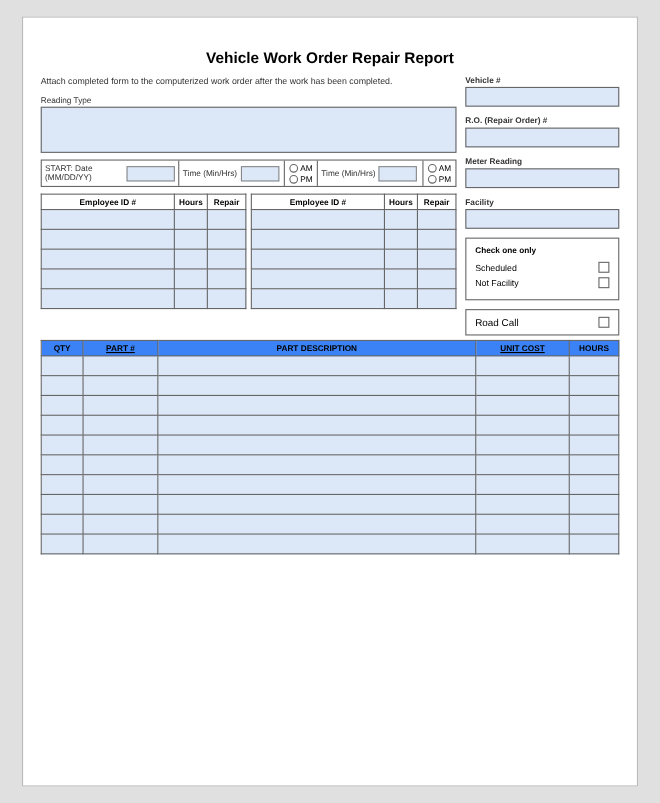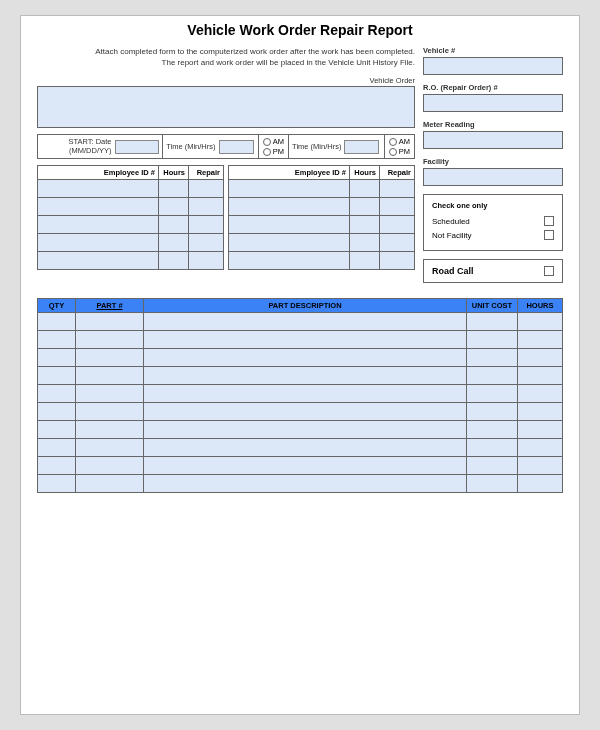--- a/index.html
+++ b/index.html
@@ -9,31 +9,30 @@
       justify-content: center;
       align-items: center;
       min-height: 730px;
       font-family: Arial, sans-serif;
       font-size: 9px;
     }
     .page {
       background: #fff;
       width: 560px;
       min-height: 700px;
-      padding: 6px 16px 10px 16px;
+      padding: 28px 16px 10px 16px;
       border: 1px solid #bbb;
       position: relative;
     }
     .main-layout {
       display: flex;
       gap: 8px;
     }
     .left-col {
       flex: 1;
-      text-align: right;
     }
     .right-col {
       width: 140px;
       flex-shrink: 0;
     }
     h1 {
       text-align: center;
       font-size: 14px;
       font-weight: bold;
       margin-bottom: 8px;
@@ -173,21 +172,21 @@
     }
     .road-call-box {
       border: 1px solid #666;
       padding: 6px 8px;
       display: flex;
       align-items: center;
       justify-content: space-between;
     }
     .road-call-label {
       font-size: 9px;
-      font-weight: bold;
+      font-weight: normal;
       color: #000;
     }
     .full-width-section {
       margin-top: 4px;
     }
     .vehicle-type-label {
       font-size: 7.5px;
       color: #333;
       margin-bottom: 1px;
     }
@@ -195,24 +194,23 @@
 </head>
 <body>
 
 <div class="page">
   <h1>Vehicle Work Order Repair Report</h1>
 
   <div class="main-layout">
     <div class="left-col">
       <p class="instructions">
         <span>Attach completed form to the computerized work order after the work has been completed.</span><br>
-        <span>The report and work order will be placed in the Vehicle Unit History File.</span>
       </p>
 
-      <div class="vehicle-type-label">Vehicle Order</div>
+      <div class="vehicle-type-label">Reading Type</div>
       <div class="vehicle-type-box"></div>
 
       <div class="datetime-row">
         <div class="dt-cell" style="flex:2;">
           <span class="field-label">START: Date (MM/DD/YY)</span>
           <div class="dt-input" style="width:55px;"></div>
         </div>
         <div class="dt-cell" style="flex:1.5;">
           <span class="field-label">Time (Min/Hrs)</span>
           <div class="dt-input" style="width:35px;"></div>
@@ -360,21 +358,21 @@
     </div>
   </div>
 
   <div class="full-width-section">
     <table class="parts-table">
       <thead>
         <tr>
           <th style="width:38px;">QTY</th>
           <th style="width:68px;text-decoration:underline;">PART #</th>
           <th>PART DESCRIPTION</th>
-          <th style="width:51px;">UNIT COST</th>
+          <th style="width:85px;text-decoration:underline;">UNIT COST</th>
           <th style="width:45px;">HOURS</th>
         </tr>
       </thead>
       <tbody>
         <tr>
             <td></td>
             <td></td>
             <td></td>
             <td></td>
             <td></td>

